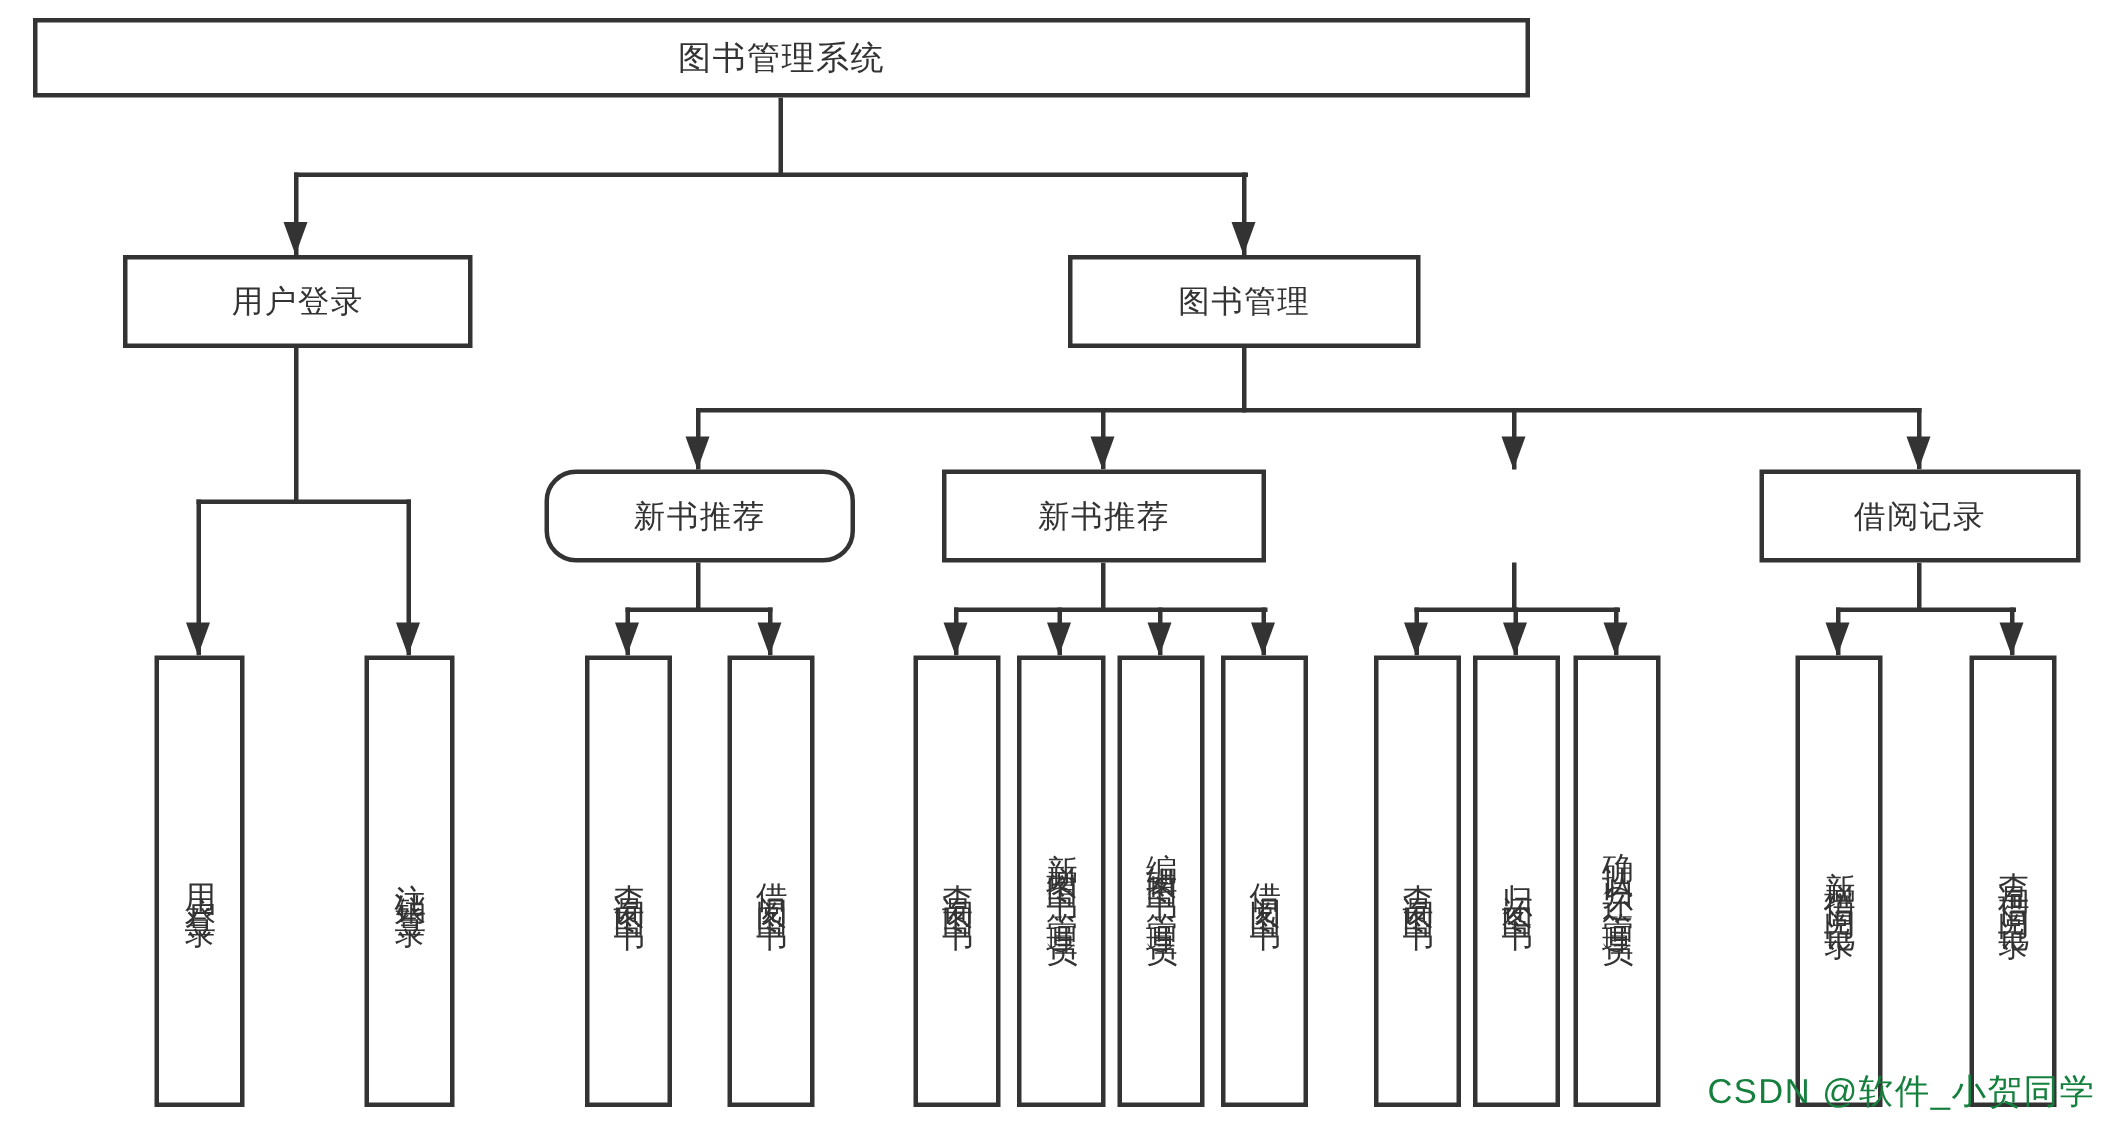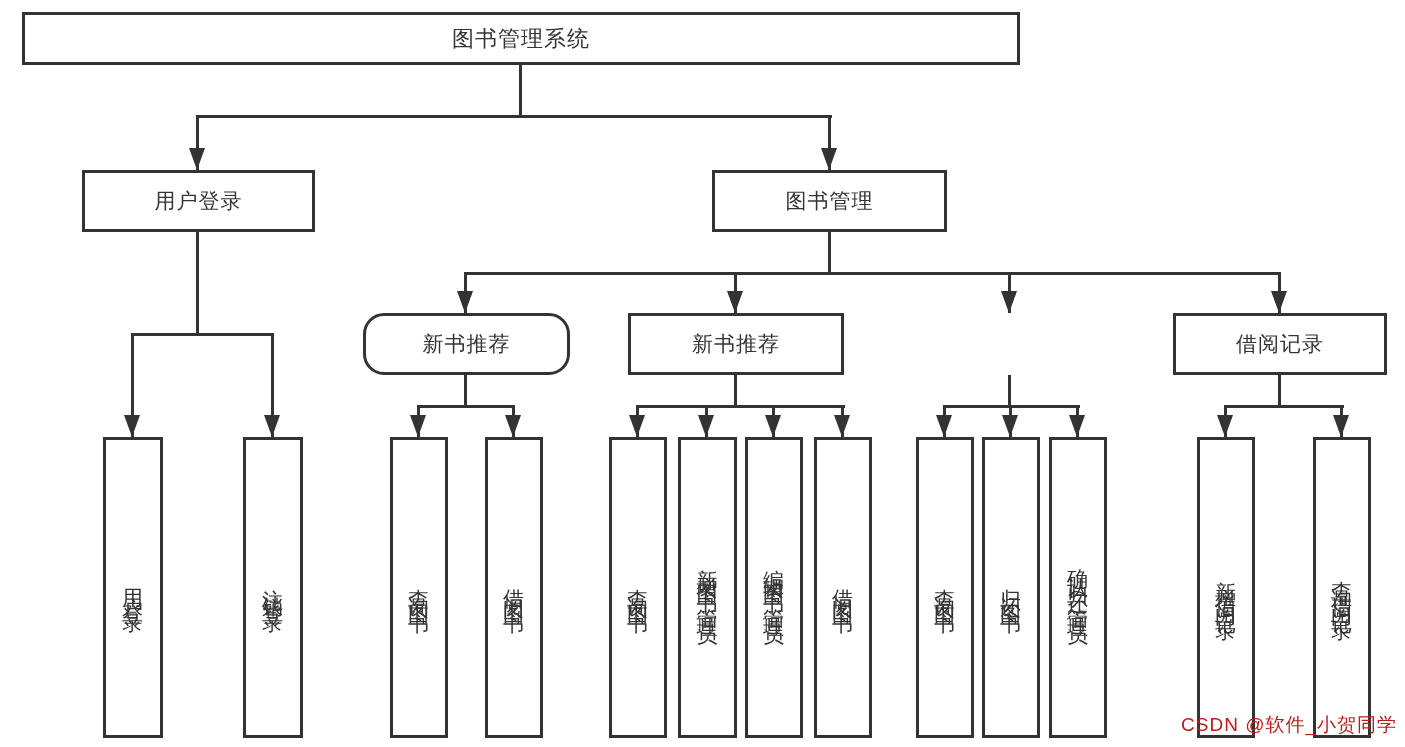--- a/index.html
+++ b/index.html
@@ -33,22 +33,22 @@
   .arrow {
     position: absolute; width: 0; height: 0;
     border-left: 8px solid transparent;
     border-right: 8px solid transparent;
     border-top: 22px solid #333333;
     z-index: 3;
   }
   .watermark {
     position: absolute;
     top: 712px; right: 8px;
-    font-size: 19px;
-    color: #b91c1c;
+    font-size: 23px;
+    color: #15803d;
     letter-spacing: 1px;
     z-index: 5;
     white-space: nowrap;
   }
 </style>
 </head>
 <body>
 
 <div id="canvas">
 

